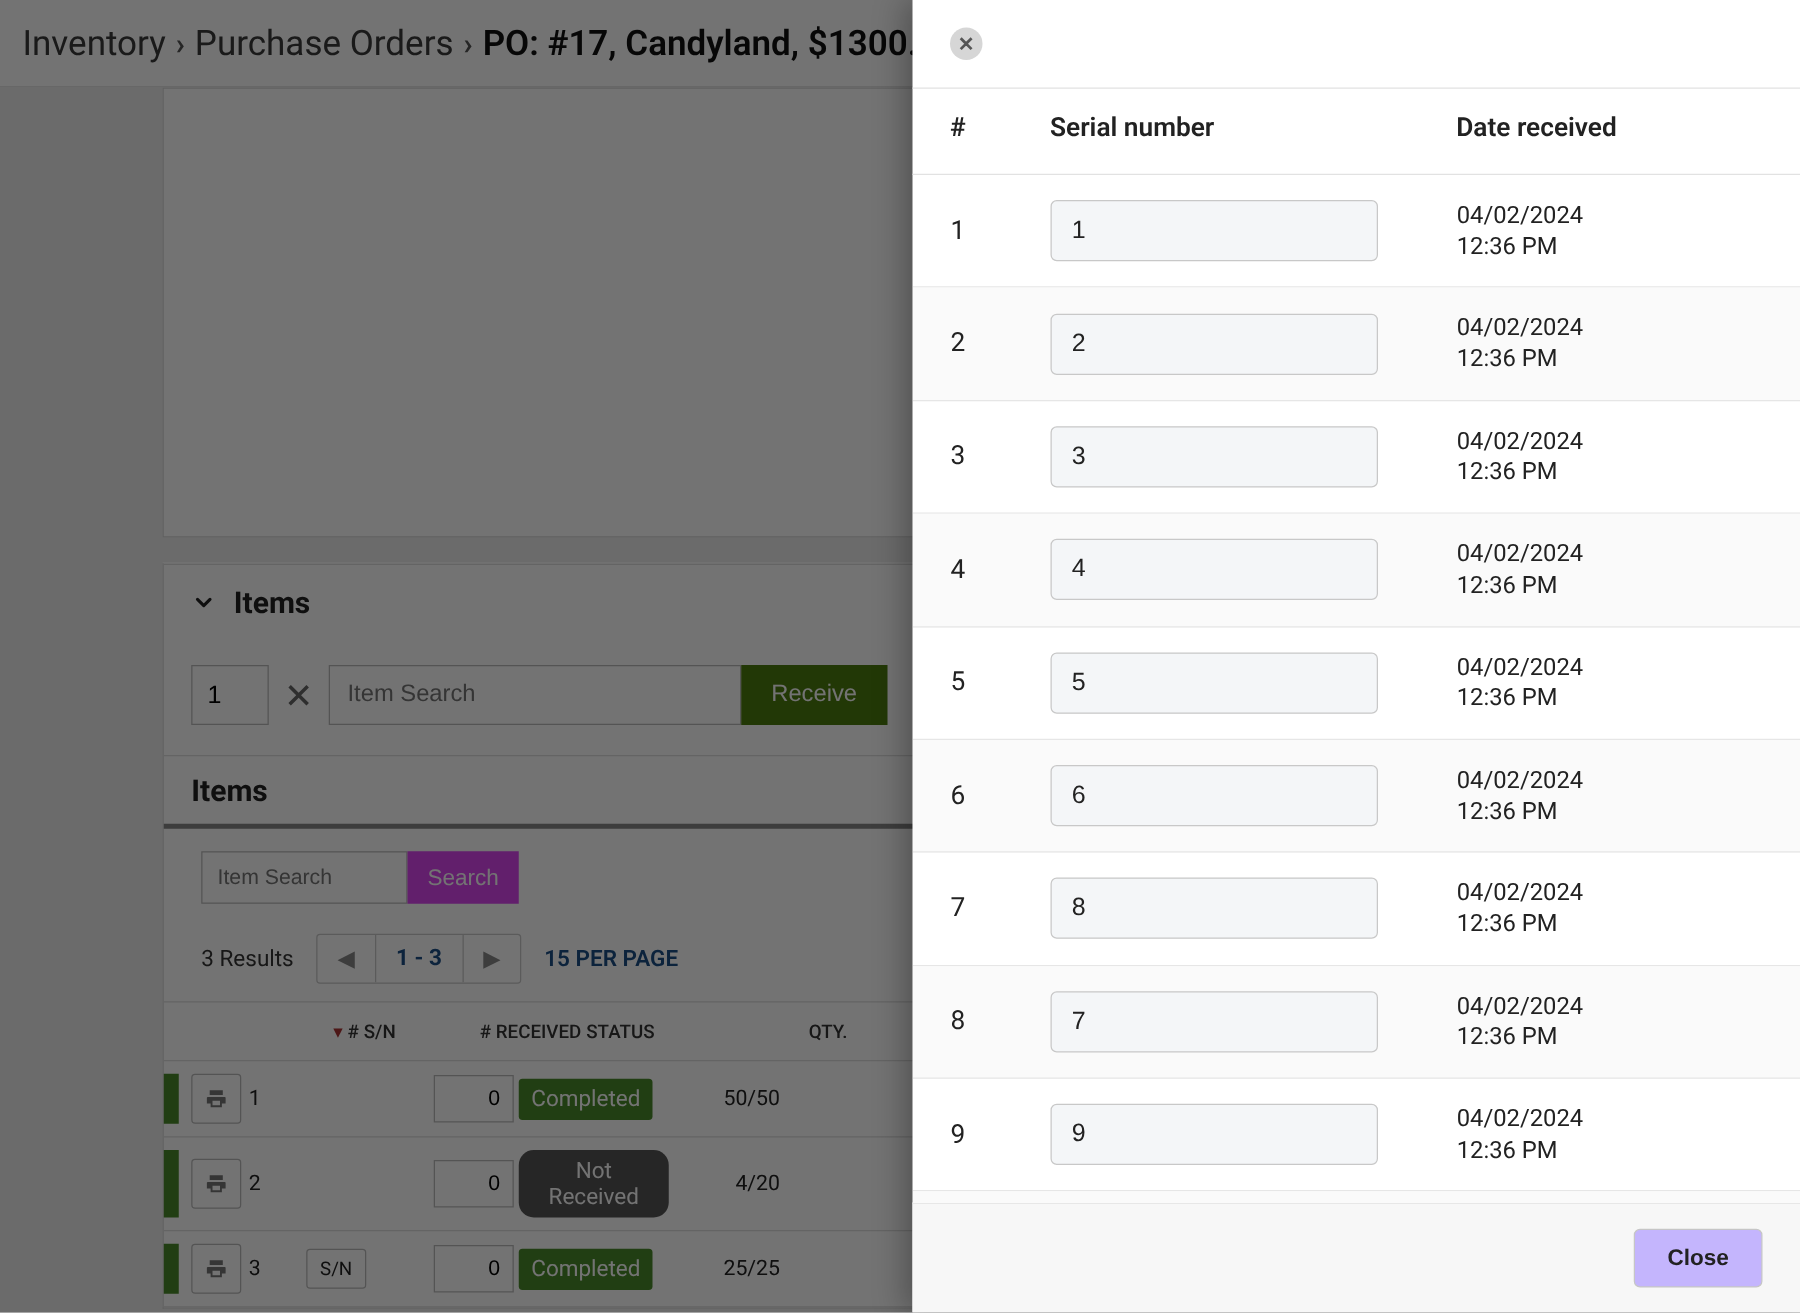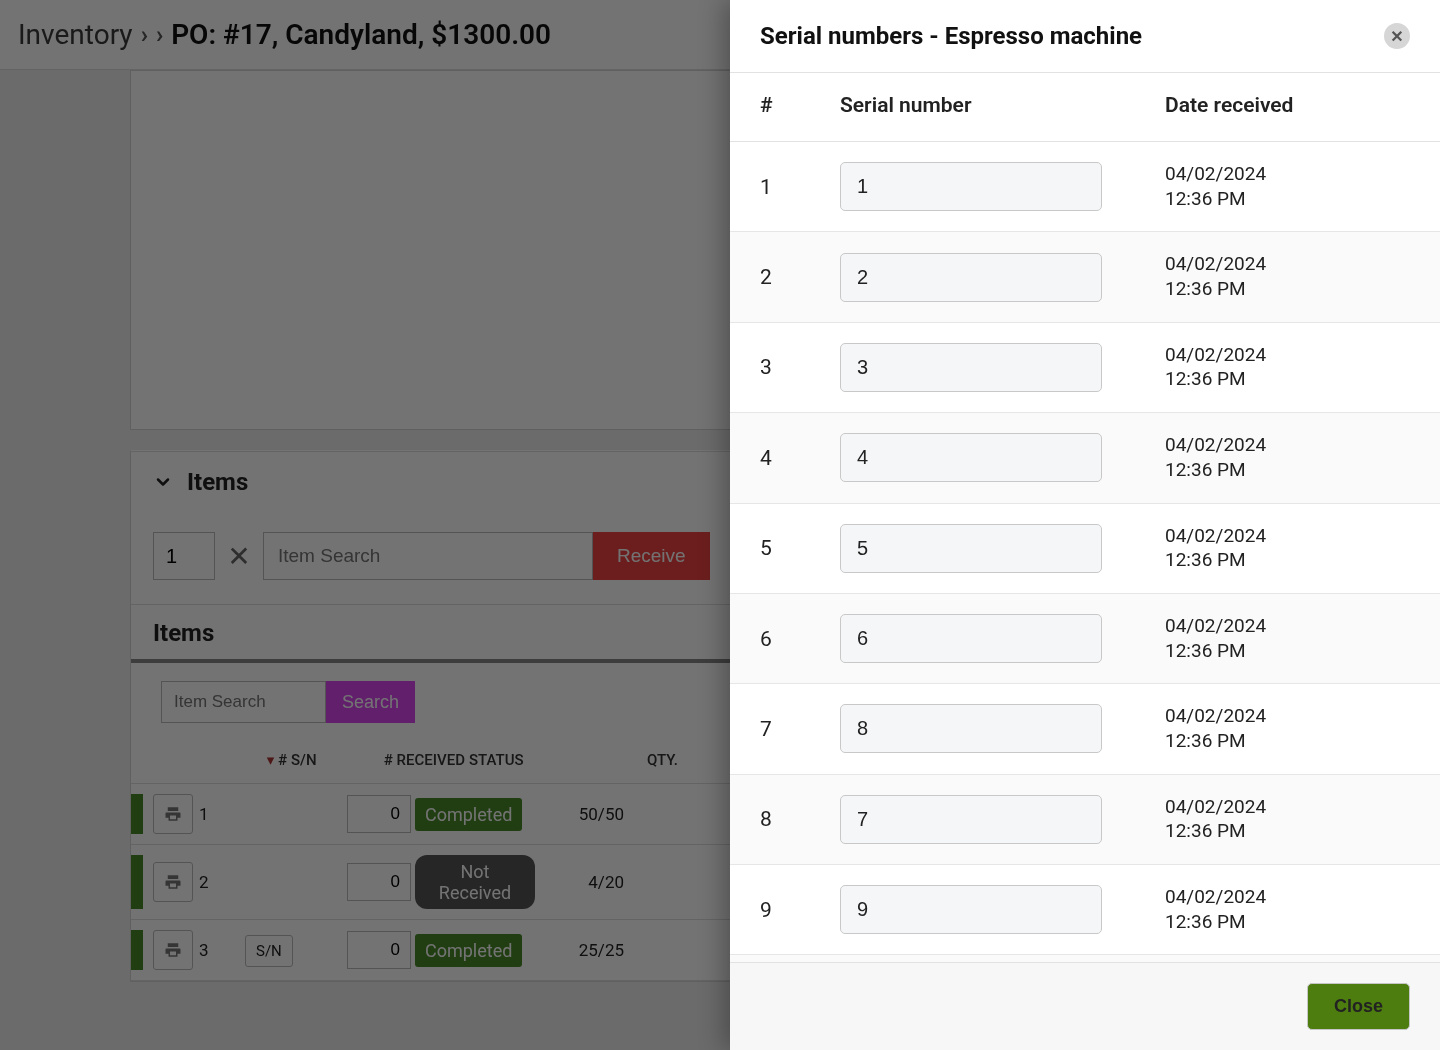--- a/index.html
+++ b/index.html
@@ -119,21 +119,21 @@
   }
   .item-search-main {
     flex: 0 0 330px;
     border: 1px solid #bbb;
     padding: 12px 14px;
     font-size: 19px;
     color: #777;
     background: #fff;
   }
   .btn-primary {
-    background: #ef4444;
+    background: #4d7c0f;
     color: #fff;
     padding: 12px 24px;
     font-size: 19px;
     border: none;
     font-weight: 500;
   }
 
   .items-title {
     padding: 14px 22px 12px;
     font-size: 24px;
@@ -287,36 +287,37 @@
   .sn-date { font-size: 19px; color: #222; line-height: 1.3; }
 
   .modal-footer {
     border-top: 1px solid #e2e2e2;
     background: #f7f7f7;
     padding: 20px 30px;
     display: flex;
     justify-content: flex-end;
   }
   .btn-close {
-    background: #4d7c0f;
+    background: #c4b5fd;
     border: 1px solid #c6c6c6;
     padding: 12px 26px;
     font-size: 18px;
     font-weight: 600;
     border-radius: 5px;
     color: #222;
   }
 </style>
 </head>
 <body>
 
 <div class="page">
   <div class="breadcrumb">
     <span>Inventory</span>
     <span class="chev">›</span>
+    <span>Purchase Orders</span>
     <span class="chev">›</span>
     <span class="current">PO:  #17, Candyland, $1300.00</span>
   </div>
 
   <div class="bg-body">
     <div style="position:relative;">
       <div class="totals-table">
         <div class="row">
             <span>Subtotal</span>
           </div>
@@ -351,20 +352,29 @@
         <input class="item-search-main" placeholder="Item Search" style="">
         <button class="btn-primary">Receive</button>
       </div>
 
       <div class="items-title">Items</div>
       <div class="items-search-row">
         <input class="item-search-small" placeholder="Item Search" style="">
         <button class="btn-search">Search</button>
       </div>
 
+      <div class="pager-row">
+        <span>3 Results</span>
+        <div class="pager-ctrls">
+          <span class="pager-arrow">◀</span>
+          <span class="pager-range">1 - 3</span>
+          <span class="pager-arrow">▶</span>
+        </div>
+        <span class="per-page-link">15 PER PAGE</span>
+      </div>
 
       <div class="tbl-head">
         <span></span>
         <span></span>
         <span class="right" style="color:#a33;">▾ <span style="color:#333;">#</span></span>
         <span>S/N</span>
         <span class="right"># RECEIVED</span>
         <span>STATUS</span>
         <span class="right">QTY.</span>
         <span class="right">ITEM</span>
@@ -416,21 +426,20 @@
   </div>
         </div>
     </div>
   </div>
 </div>
 
 <div class="overlay"></div>
 
 <div class="modal">
   <div class="modal-header">
-    <div class="modal-title">Serial numbers - Espresso machine</div>
     <div class="close-x">✕</div>
   </div>
   <div class="modal-cols">
     <div>#</div>
     <div>Serial number</div>
     <div>Date received</div>
   </div>
   <div class="modal-list" id="modal-rows">
       <div class="sn-row">
     <div class="sn-idx">1</div>

